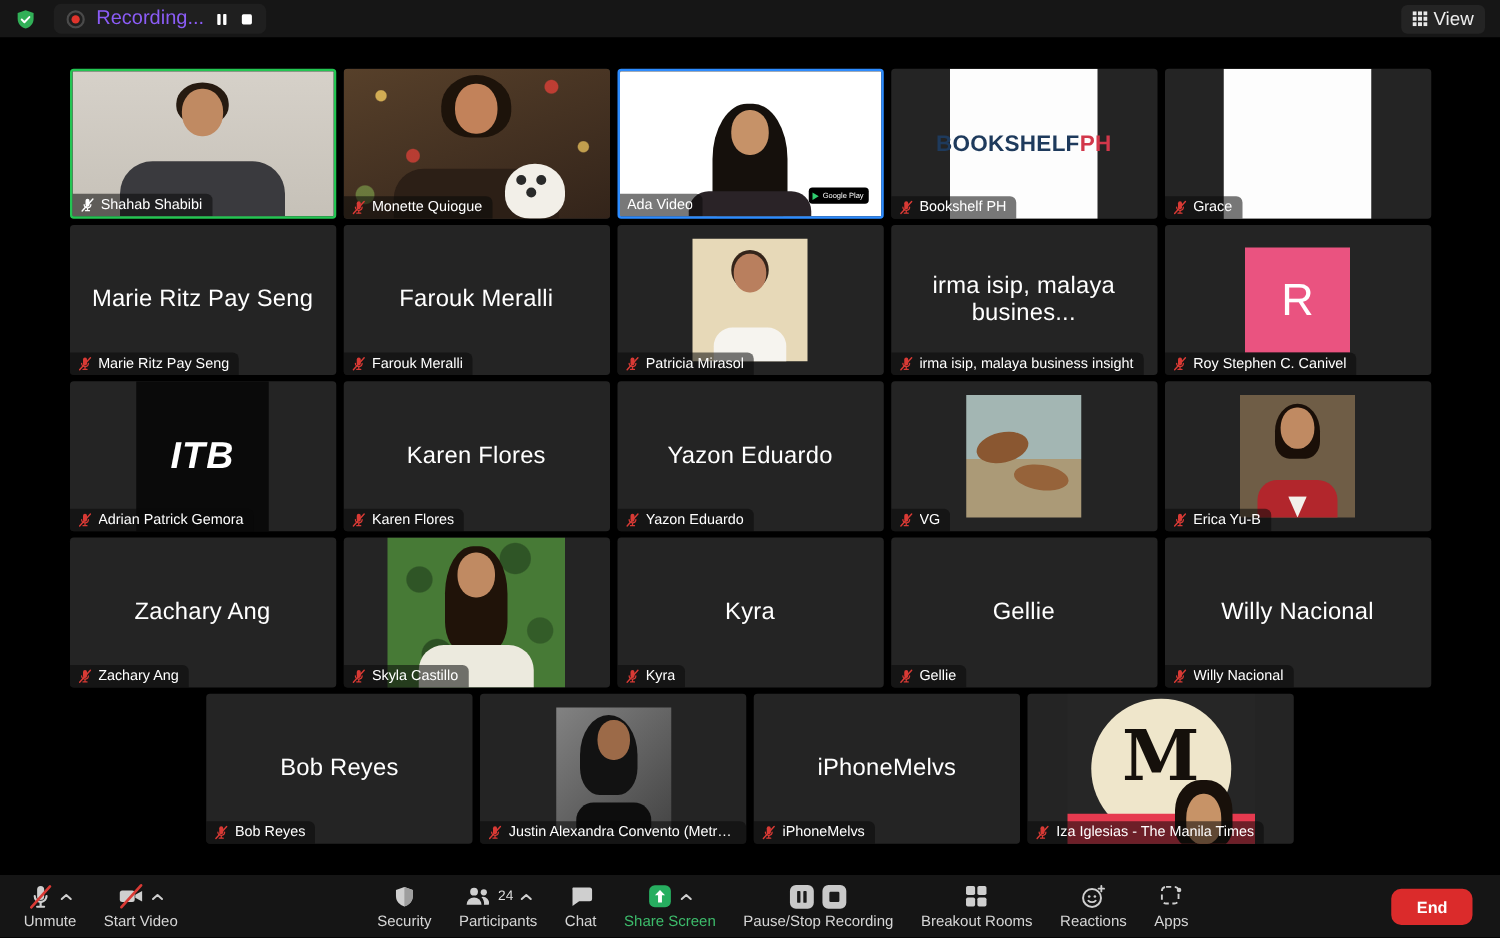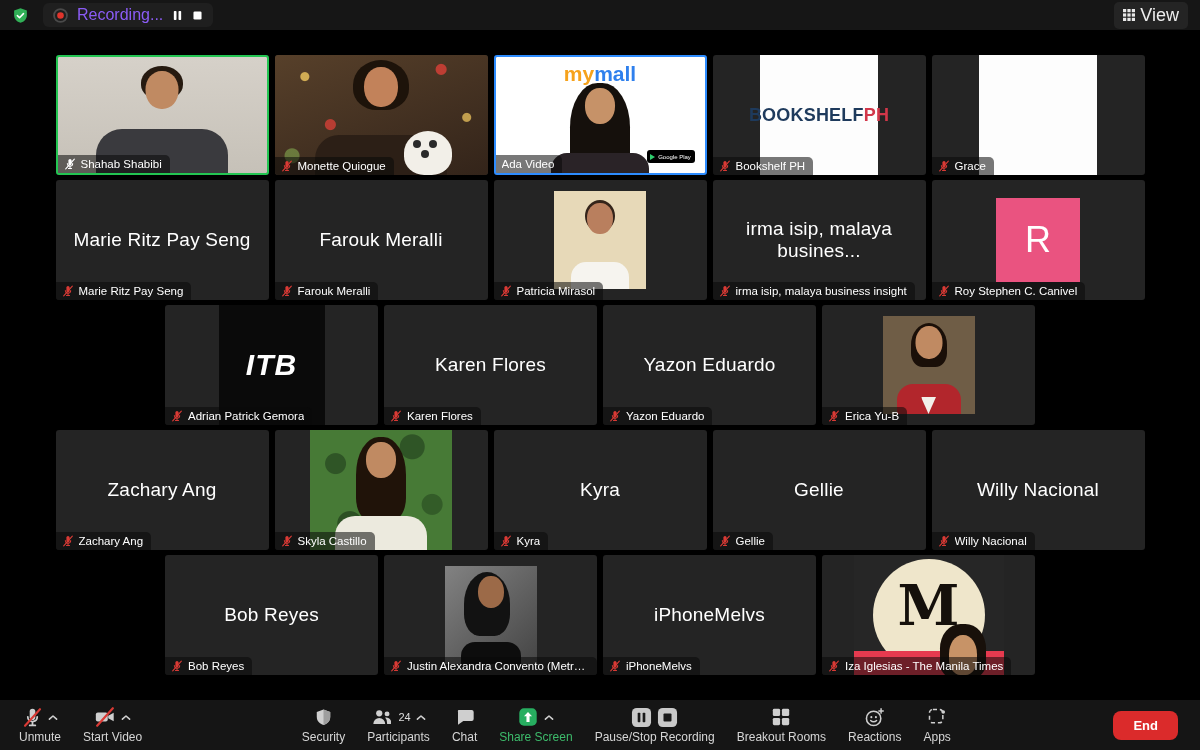--- a/index.html
+++ b/index.html
@@ -5,21 +5,21 @@
   html,body{margin:0;padding:0}
   body{width:1200px;height:750px;background:#000;overflow:hidden;position:relative;
        font-family:"Liberation Sans",sans-serif;-webkit-font-smoothing:antialiased}
 
   
   .topbar{height:30px;background:#161616;display:flex;align-items:center;padding:0 12px;box-sizing:border-box;gap:14px}
   .tb-shield{display:flex;align-items:center;cursor:pointer}
   .rec-group{display:flex;align-items:center;gap:9px;background:#1f1f1f;border-radius:6px;padding:3px 10px}
   .rec-label{color:#8b5cf6;font-size:16px}
   .rec-btn{background:none;border:none;padding:0;margin:0;display:flex;align-items:center;cursor:pointer}
-  .view-btn{margin-left:auto;display:flex;align-items:center;gap:5px;color:#eee;font-size:18px;
+  .view-btn{margin-left:auto;display:flex;align-items:center;gap:5px;color:#eee;font-size:15px;
             background:#242424;border-radius:5px;padding:3px 9px;cursor:pointer}
 
   
   .gallery{position:absolute;top:30px;left:0;right:0;bottom:50px;background:#000;
            display:flex;flex-direction:column;justify-content:center;align-items:center;gap:5px}
   .grow{display:flex;gap:6px;justify-content:center}
   .tile{width:213px;height:120px;background:#242424;border-radius:3px;position:relative;overflow:hidden;box-sizing:border-box}
   .center-name{position:absolute;inset:0;display:flex;align-items:center;justify-content:center;
                color:#fff;font-size:19px;letter-spacing:.2px;padding:0 10px;text-align:center}
   .plate{position:absolute;left:0;bottom:0;max-width:100%;display:flex;align-items:center;gap:5px;
@@ -216,21 +216,20 @@
  <path fill="currentColor" d="M12 2a3.2 3.2 0 0 1 3.2 3.2v6.4a3.2 3.2 0 1 1-6.4 0V5.2A3.2 3.2 0 0 1 12 2z"></path>
  <path fill="currentColor" d="M5.6 11.2a1 1 0 0 1 2 0 4.4 4.4 0 0 0 8.8 0 1 1 0 0 1 2 0 6.4 6.4 0 0 1-5.4 6.3V20h2.2a1 1 0 1 1 0 2H8.8a1 1 0 1 1 0-2H11v-2.7a6.4 6.4 0 0 1-5.4-6.1z"></path>
  <rect x="-2" y="10.9" width="28" height="2.3" rx="1.1" transform="rotate(-48 12 12)" fill="currentColor"></rect>
             </svg>
           </span>
           <span class="ptxt">Monette Quiogue</span>
         </div>
       </div>
       <div class="tile" style="border: 2px solid rgb(45, 140, 255);">
         <div class="scene s-ada">
-        <div class="mymall"><span style="color:#f6a21c">my</span><span style="color:#2f80ed">mall</span></div>
         <div class="p-hair"></div>
           <div class="p-head"></div>
           <div class="p-torso"></div>
           <div class="gplay">Google Play</div>
         </div>
         <div class="plate">
           <span class="ptxt">Ada Video</span>
         </div>
       </div>
       <div class="tile">
@@ -386,20 +385,38 @@
         <div class="center-name">Yazon Eduardo</div>
         <div class="plate">
           <span class="plate-mic" style="color: rgb(217, 58, 53);">
             <svg width="12" height="12" viewBox="0 0 24 24">
  <path fill="currentColor" d="M12 2a3.2 3.2 0 0 1 3.2 3.2v6.4a3.2 3.2 0 1 1-6.4 0V5.2A3.2 3.2 0 0 1 12 2z"></path>
  <path fill="currentColor" d="M5.6 11.2a1 1 0 0 1 2 0 4.4 4.4 0 0 0 8.8 0 1 1 0 0 1 2 0 6.4 6.4 0 0 1-5.4 6.3V20h2.2a1 1 0 1 1 0 2H8.8a1 1 0 1 1 0-2H11v-2.7a6.4 6.4 0 0 1-5.4-6.1z"></path>
  <rect x="-2" y="10.9" width="28" height="2.3" rx="1.1" transform="rotate(-48 12 12)" fill="currentColor"></rect>
             </svg>
           </span>
           <span class="ptxt">Yazon Eduardo</span>
+        </div>
+      </div>
+      <div class="tile">
+        <div class="scene s-dogs">
+          <div class="photo">
+            <div class="dog1"></div>
+            <div class="dog2"></div>
+          </div>
+        </div>
+        <div class="plate">
+          <span class="plate-mic" style="color: rgb(217, 58, 53);">
+            <svg width="12" height="12" viewBox="0 0 24 24">
+ <path fill="currentColor" d="M12 2a3.2 3.2 0 0 1 3.2 3.2v6.4a3.2 3.2 0 1 1-6.4 0V5.2A3.2 3.2 0 0 1 12 2z"></path>
+ <path fill="currentColor" d="M5.6 11.2a1 1 0 0 1 2 0 4.4 4.4 0 0 0 8.8 0 1 1 0 0 1 2 0 6.4 6.4 0 0 1-5.4 6.3V20h2.2a1 1 0 1 1 0 2H8.8a1 1 0 1 1 0-2H11v-2.7a6.4 6.4 0 0 1-5.4-6.1z"></path>
+ <rect x="-2" y="10.9" width="28" height="2.3" rx="1.1" transform="rotate(-48 12 12)" fill="currentColor"></rect>
+            </svg>
+          </span>
+          <span class="ptxt">VG</span>
         </div>
       </div>
       <div class="tile">
         <div class="scene s-erica">
           <div class="photo">
             <div class="p-hair"></div>
             <div class="p-head"></div>
             <div class="p-torso"></div>
             <div class="vneck"></div>
           </div>

